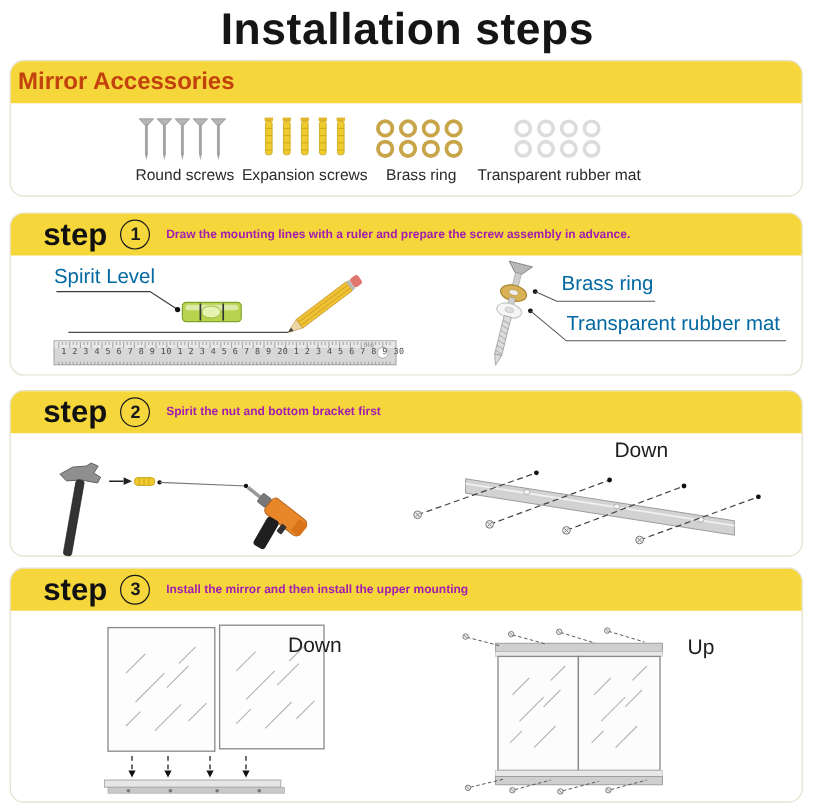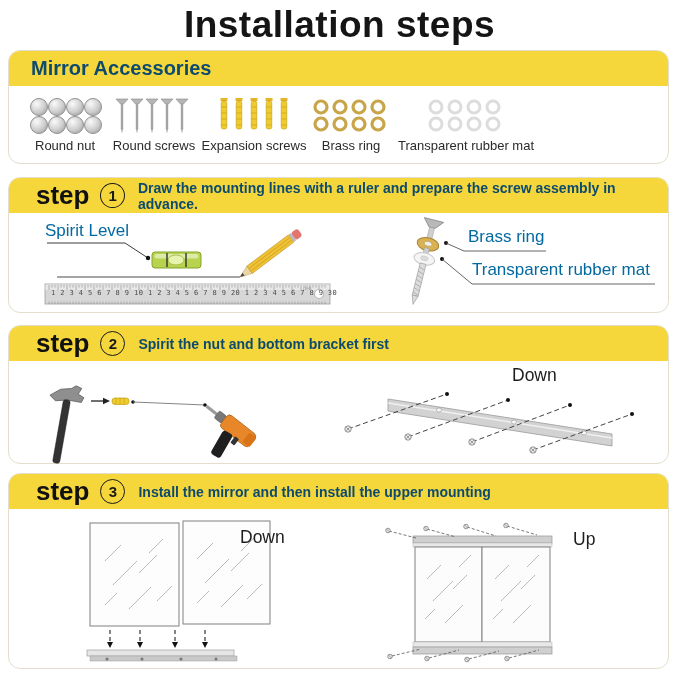--- a/index.html
+++ b/index.html
@@ -5,33 +5,33 @@
   html,body{margin:0;padding:0;background:#fff;}
   .page{position:relative;width:679px;height:673px;background:#fff;
         font-family:"Liberation Sans",sans-serif;overflow:hidden;}
   .title{position:absolute;top:0;left:0;width:679px;height:46px;line-height:50px;
          text-align:center;font-size:37px;font-weight:700;color:#151515;letter-spacing:0.5px;}
   .box{position:absolute;left:8px;width:661px;background:#fff;
        border:1px solid #e3decb;border-radius:12px;box-sizing:border-box;}
   .box-header{position:absolute;top:0;left:0;right:0;height:35px;background:#f5d73c;
               border-radius:11px 11px 0 0;display:flex;align-items:center;}
   .acc-box{top:50px;height:114px;}
-  .acc-title{font-size:20px;font-weight:800;color:#0c4a6e;margin-left:22px;}
+  .acc-title{font-size:20px;font-weight:800;color:#c2410c;margin-left:6px;}
   .acc-items{position:absolute;top:35px;left:0;right:0;bottom:0;}
   .acc-item{position:absolute;top:8px;text-align:center;}
   .acc-icon{display:flex;justify-content:center;align-items:center;height:42px;}
   .acc-label{font-size:13px;color:#2b2b2b;margin-top:2px;white-space:nowrap;}
   .nut-grid{display:grid;grid-template-columns:repeat(4,17px);grid-auto-rows:17px;gap:1px;}
   .nut{width:16px;height:16px;border-radius:50%;border:1px solid #8f8f8f;
        background:radial-gradient(circle at 35% 30%,#fafafa,#cdcdcd 55%,#939393);}
   .step-box .step-word{font-size:26px;font-weight:800;color:#111;margin-left:27px;line-height:35px;}
   .step-circle{width:23px;height:23px;border:1.6px solid #1a1a1a;border-radius:50%;
                display:flex;align-items:center;justify-content:center;font-size:15px;
                font-weight:600;color:#1a1a1a;margin-left:11px;background:transparent;}
-  .step-desc{font-size:14px;font-weight:600;color:#0c4a6e;margin-left:13px;}
+  .step-desc{font-size:10px;font-weight:600;color:#a21caf;margin-left:13px;}
   .s1{top:177px;height:136px;}
   .s2{top:325px;height:139px;}
   .s3{top:473px;height:196px;}
   .step-content{position:absolute;top:35px;left:0;right:0;bottom:0;}
   .step-content svg{position:absolute;top:0;left:0;}
   .lbl{position:absolute;font-size:17px;color:#0369a1;white-space:nowrap;}
   .lbl-dir{position:absolute;font-size:17.5px;color:#1d1d1d;white-space:nowrap;}
   .ruler-numbers{position:absolute;left:42px;top:76px;font-family:"DejaVu Sans Mono",monospace;
                  font-size:7px;letter-spacing:0.4px;color:#4a4a4a;white-space:pre;}
   .ruler-brand{position:absolute;left:294px;top:72px;font-size:5.5px;color:#999;}
@@ -42,35 +42,20 @@
 <div class="page">
 
   <div class="title">Installation steps</div>
 
   <section class="box acc-box">
     <div class="box-header">
       <span class="acc-title">Mirror Accessories</span>
     </div>
     <div class="acc-items">
 
-      <div class="acc-item" style="left:6px;width:100px;">
-        <div class="acc-icon">
-          <div class="nut-grid">
-            <span class="nut"></span>
-              <span class="nut"></span>
-              <span class="nut"></span>
-              <span class="nut"></span>
-            <span class="nut"></span>
-              <span class="nut"></span>
-              <span class="nut"></span>
-              <span class="nut"></span>
-          </div>
-        </div>
-        <div class="acc-label">Round nut</div>
-      </div>
 
       <div class="acc-item" style="left:95px;width:100px;">
         <div class="acc-icon">
           <svg width="80" height="40" viewBox="0 0 80 40">
             <g fill="#b5b5b5" stroke="#8a8a8a" stroke-width="0.6">
               <polygon points="2,4 14,4 9.5,9 6.5,9"></polygon>
                 <polygon points="17,4 29,4 24.5,9 21.5,9"></polygon>
               <polygon points="32,4 44,4 39.5,9 36.5,9"></polygon>
                 <polygon points="47,4 59,4 54.5,9 51.5,9"></polygon>
               <polygon points="62,4 74,4 69.5,9 66.5,9"></polygon>

